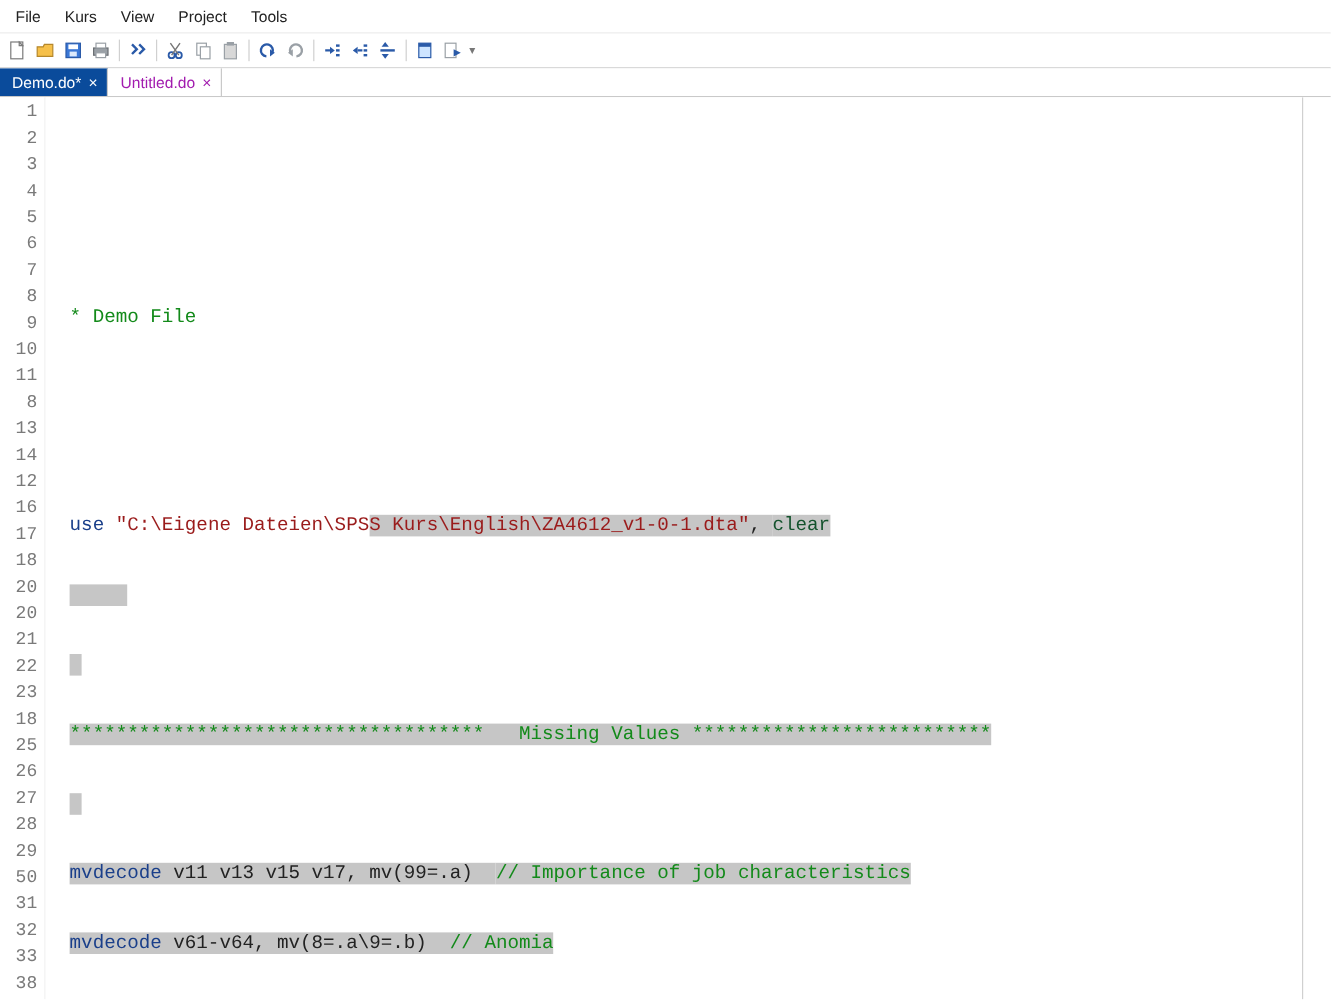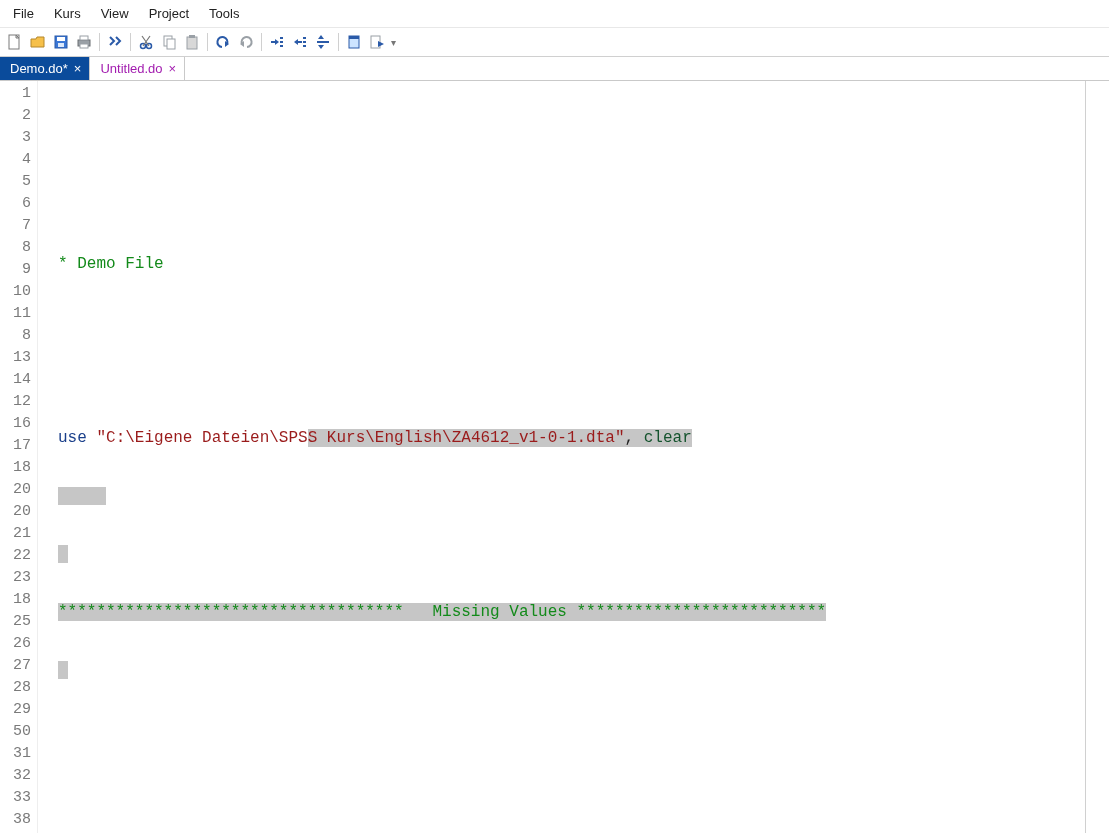--- a/index.html
+++ b/index.html
@@ -292,20 +292,22 @@
     <div class="line"></div>
     <div class="line"></div>
     <div class="line"><span class="c-com">* Demo File</span></div>
     <div class="line"></div>
     <div class="line"></div>
     <div class="line"><span class="c-cmd">use</span> <span class="c-str">"C:\Eigene Dateien\SPS</span><span class="c-str sel">S Kurs\English\ZA4612_v1-0-1.dta"</span><span class="sel">, </span><span class="c-opt sel">clear</span></div>
     <div class="line"><span class="sel">     </span></div>
     <div class="line"><span class="sel"> </span></div>
     <div class="line"><span class="c-com sel">************************************   Missing Values **************************</span></div>
     <div class="line"><span class="sel"> </span></div>
+    <div class="line"><span class="c-cmd sel">mvdecode</span><span class="sel"> v11 v13 v15 v17, mv(99=.a)  </span><span class="c-com sel">// Importance of job characteristics</span></div>
+    <div class="line"><span class="c-cmd sel">mvdecode</span><span class="sel"> v61-v64, mv(8=.a\9=.b)  </span><span class="c-com sel">// Anomia</span></div>
     
     
     
     
     
     
     
     
     
     

